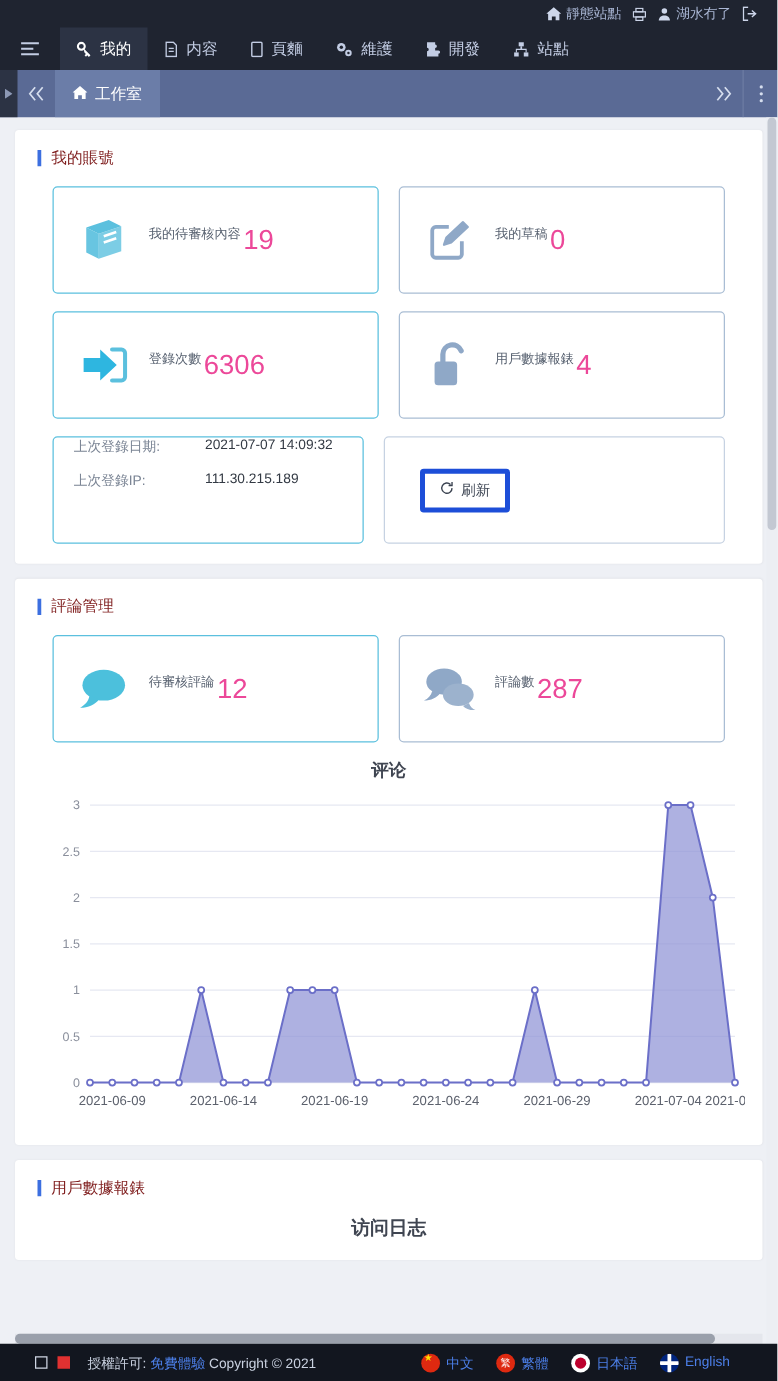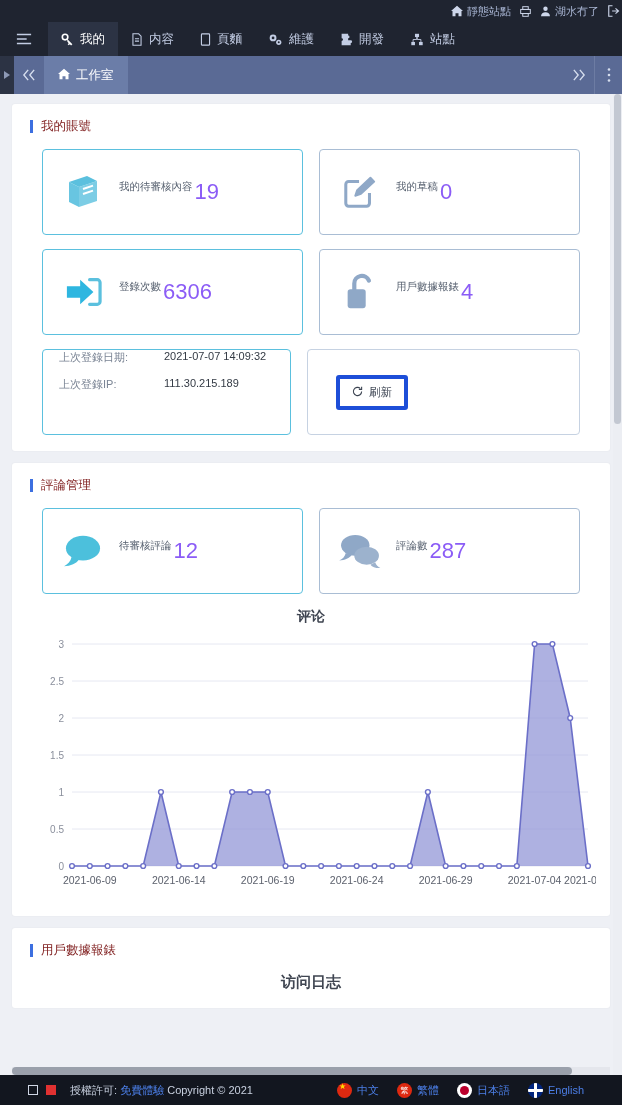--- a/index.html
+++ b/index.html
@@ -11,21 +11,21 @@
   }
   body { position: relative; }
 
   
   .topbar {
     position: absolute; top: 0; left: 0; width: 622px; height: 56px;
     background: #1f2430;
   }
   .topbar-upper {
     height: 22px; display: flex; align-items: center; justify-content: flex-end;
-    padding-right: 2px; gap: 9px;
+    padding-right: 16px; gap: 9px;
   }
   .tb-item {
     display: flex; align-items: center; gap: 4px;
     color: #a9b6d4; font-size: 11px; line-height: 1;
   }
   .tb-item .ico { display:inline-flex; align-items:center; }
   .tb-item svg { display:block; }
 
   .topbar-lower {
     height: 34px; display: flex; align-items: stretch; text-align: right;
@@ -92,21 +92,21 @@
   .stat-card {
     flex: 1; border: 1px solid #a9bdd4; border-radius: 4px;
     height: 86px; display: flex; align-items: center; gap: 14px;
     padding: 0 18px; background: #fff;
   }
   .stat-card.accent { border-color: #5bc0de; }
   .stat-icon { width: 44px; display: flex; align-items: center; justify-content: center; }
   .stat-icon svg { display:block; }
   .stat-text { display: flex; flex-direction: row; gap: 2px; }
   .stat-label { font-size: 10.5px; color: #555f6e; }
-  .stat-value { font-size: 22px; color: #8b5cf6; font-weight: 300; line-height: 1.1; }
+  .stat-value { font-size: 22px; color: #ec4899; font-weight: 300; line-height: 1.1; }
 
   .info-card {
     flex: 1; border: 1px solid #5bc0de; border-radius: 4px;
     height: 86px; padding: 0 16px; display:flex; flex-direction:column; gap: 12px;
   }
   .info-row { display: flex; font-size: 11px; }
   .info-key { width: 105px; color: #7a8494; }
   .info-val { color: #333a44; }
   .plain-card {
     flex: 1; border: 1px solid #c6d2e2; border-radius: 4px;

